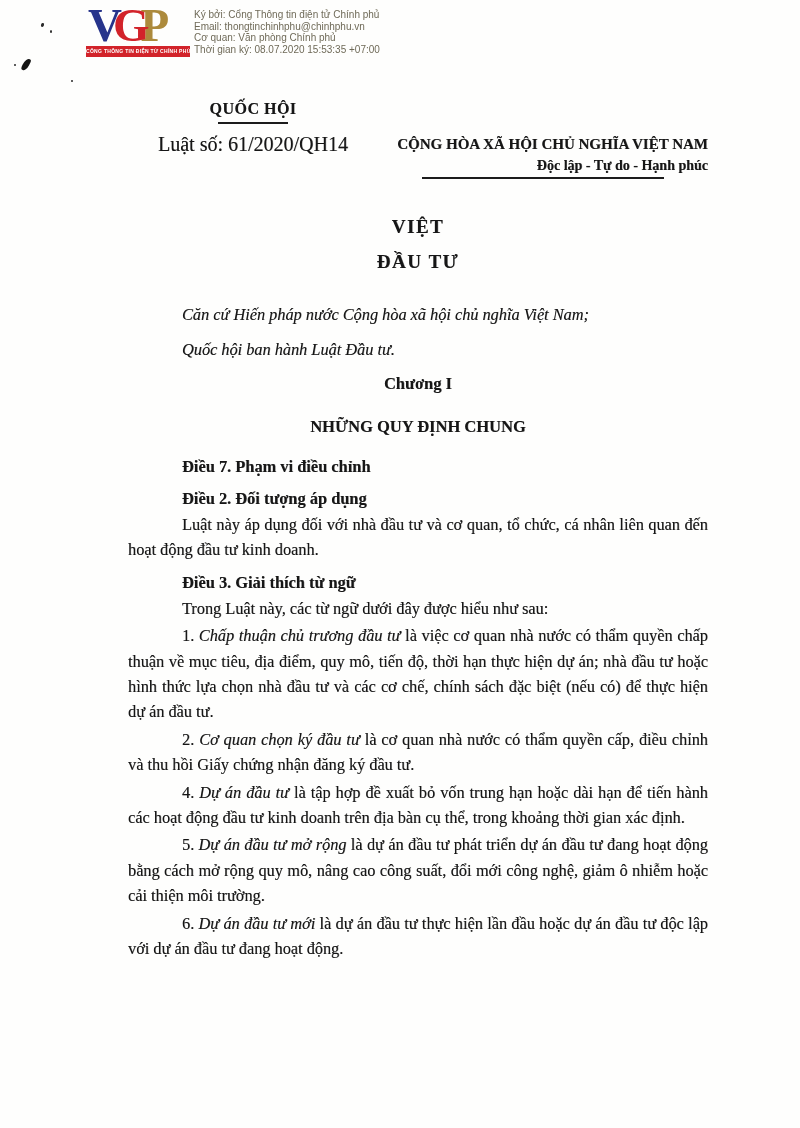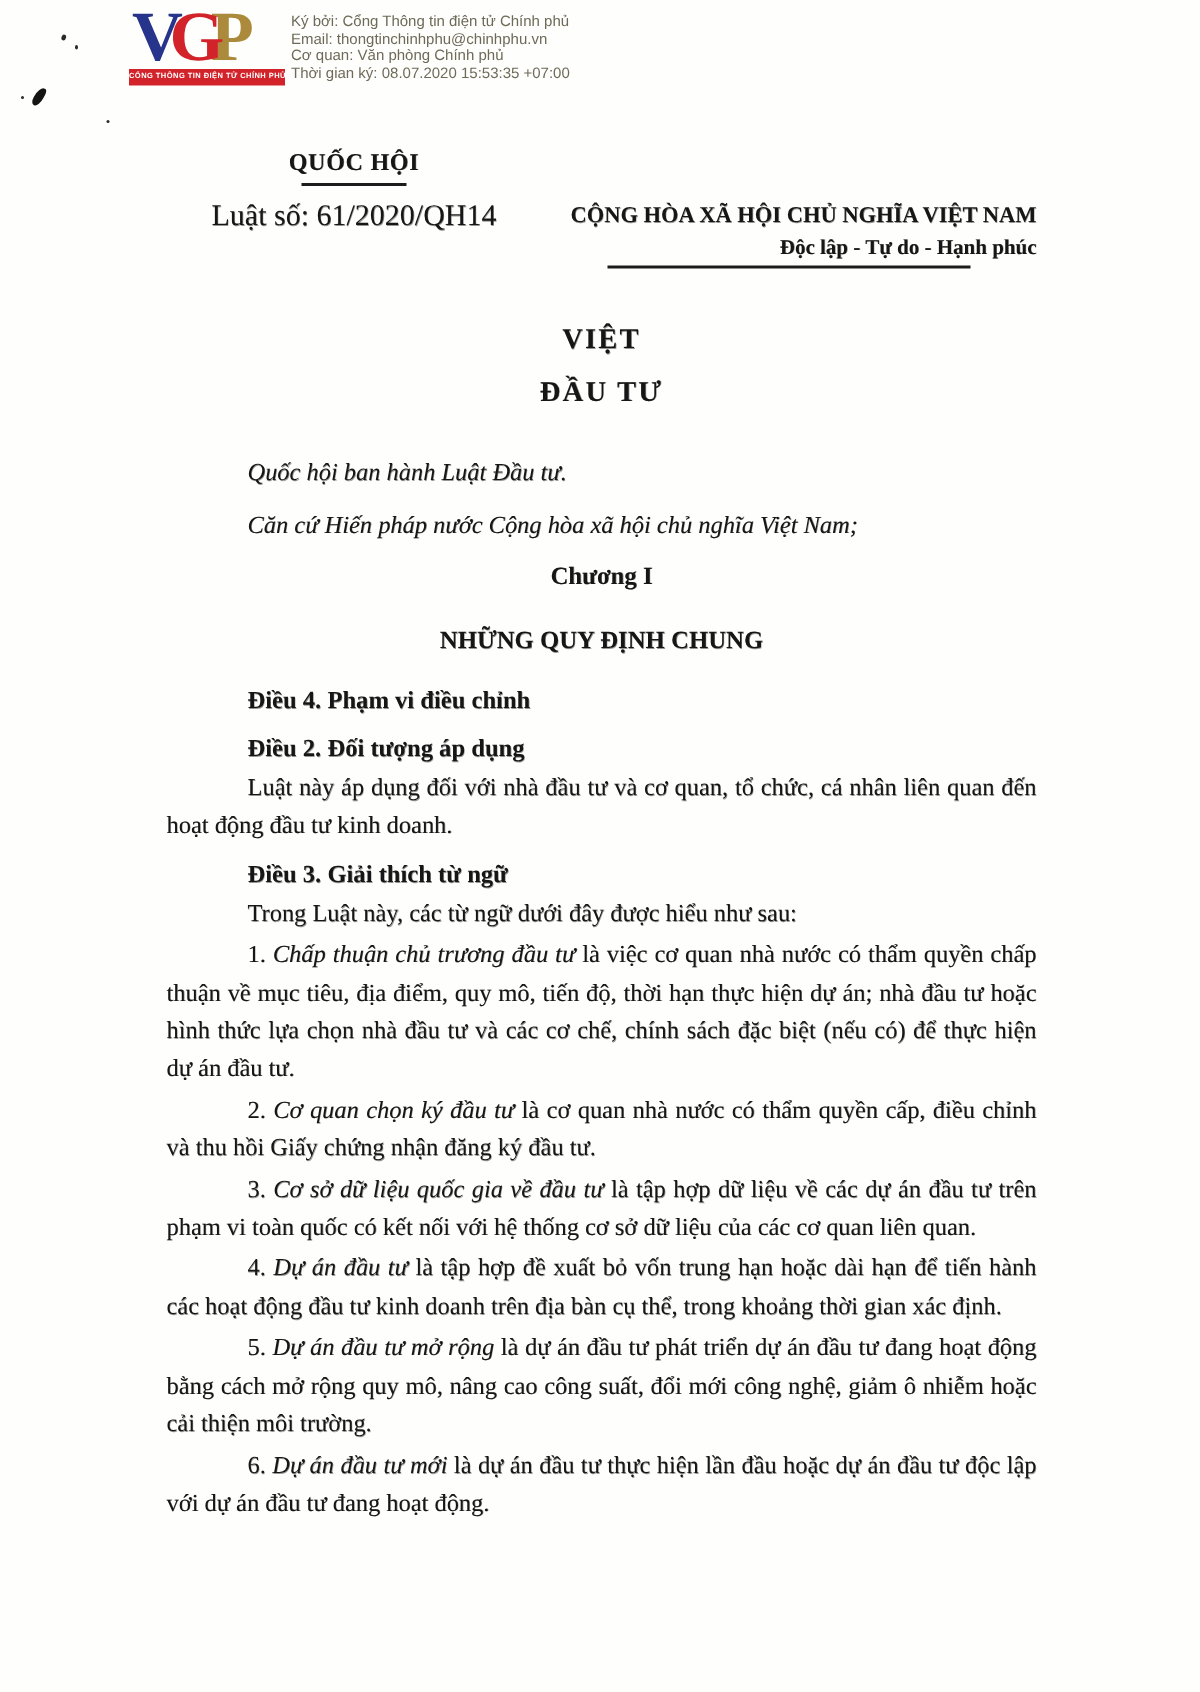--- a/index.html
+++ b/index.html
@@ -39,21 +39,21 @@
   .mark{position:absolute;background:#2a2a2a;border-radius:50%;}
   .m1{left:41px;top:23px;width:3px;height:4px;transform:rotate(20deg);}
   .m2{left:50px;top:30px;width:2px;height:3px;}
   .m3{left:23px;top:58px;width:6px;height:13px;background:#141414;
       border-radius:70% 30% 60% 40%;transform:rotate(28deg);}
   .m4{left:71px;top:80px;width:2px;height:2px;}
   .m5{left:14px;top:64px;width:2px;height:2px;}
 
   
   .doc{
-    position:absolute;left:111px;top:100px;width:580px;
+    position:absolute;left:128px;top:100px;width:580px;
     text-shadow:0.4px 0.4px 0 rgba(25,25,25,0.45);
   }
   .head-row{display:flex;justify-content:space-between;align-items:flex-start;}
   .head-left{width:250px;text-align:center;}
   .issuer{font-weight:bold;font-size:16px;letter-spacing:0.5px;}
   .rule-issuer{width:70px;height:2px;background:#1c1c1c;margin:4px auto 0 auto;}
   .law-number{font-size:20px;margin-top:9px;}
   .head-right{width:330px;text-align:right;margin-top:36px;}
   .republic{font-weight:bold;font-size:15px;white-space:nowrap;}
   .motto{font-weight:bold;font-size:14px;margin-top:5px;}
@@ -127,53 +127,50 @@
         <div class="rule-motto"></div>
       </div>
     </div>
 
     <div class="doc-title">
       <div class="t1">VIỆT</div>
       <div class="t2">ĐẦU TƯ</div>
     </div>
 
     <div class="preamble">
+      <p>Căn cứ Hiến pháp nước Cộng hòa xã hội chủ nghĩa Việt Nam;</p>
       <p>Quốc hội ban hành Luật Đầu tư.</p>
-      <p>Căn cứ Hiến pháp nước Cộng hòa xã hội chủ nghĩa Việt Nam;</p>
     </div>
 
     <div class="chapter">
       <div class="chapter-label">Chương I</div>
       <div class="chapter-title">NHỮNG QUY ĐỊNH CHUNG</div>
     </div>
 
     <div class="article art-1">
-      <div class="article-heading">Điều 4. Phạm vi điều chỉnh</div>
+      <div class="article-heading">Điều 7. Phạm vi điều chỉnh</div>
     </div>
 
     <div class="article">
       <div class="article-heading">Điều 2. Đối tượng áp dụng</div>
       <p class="body-p">Luật này áp dụng đối với nhà đầu tư và cơ quan, tổ chức, cá nhân liên quan đến hoạt động đầu tư kinh doanh.</p>
     </div>
 
     <div class="article">
       <div class="article-heading">Điều 3. Giải thích từ ngữ</div>
       <p class="body-p">Trong Luật này, các từ ngữ dưới đây được hiểu như sau:</p>
 
       <p class="body-p def"><span class="def-num">1.</span>
         <span class="def-term">Chấp thuận chủ trương đầu tư</span>
         <span class="def-rest">là việc cơ quan nhà nước có thẩm quyền chấp thuận về mục tiêu, địa điểm, quy mô, tiến độ, thời hạn thực hiện dự án; nhà đầu tư hoặc hình thức lựa chọn nhà đầu tư và các cơ chế, chính sách đặc biệt (nếu có) để thực hiện dự án đầu tư.</span></p>
 
       <p class="body-p def"><span class="def-num">2.</span>
         <span class="def-term">Cơ quan chọn ký đầu tư</span>
         <span class="def-rest">là cơ quan nhà nước có thẩm quyền cấp, điều chỉnh và thu hồi Giấy chứng nhận đăng ký đầu tư.</span></p>
 
-      <p class="body-p def"><span class="def-num">3.</span>
-        <span class="def-term">Cơ sở dữ liệu quốc gia về đầu tư</span>
-        <span class="def-rest">là tập hợp dữ liệu về các dự án đầu tư trên phạm vi toàn quốc có kết nối với hệ thống cơ sở dữ liệu của các cơ quan liên quan.</span></p>
 
       <p class="body-p def"><span class="def-num">4.</span>
         <span class="def-term">Dự án đầu tư</span>
         <span class="def-rest">là tập hợp đề xuất bỏ vốn trung hạn hoặc dài hạn để tiến hành các hoạt động đầu tư kinh doanh trên địa bàn cụ thể, trong khoảng thời gian xác định.</span></p>
 
       <p class="body-p def"><span class="def-num">5.</span>
         <span class="def-term">Dự án đầu tư mở rộng</span>
         <span class="def-rest">là dự án đầu tư phát triển dự án đầu tư đang hoạt động bằng cách mở rộng quy mô, nâng cao công suất, đổi mới công nghệ, giảm ô nhiễm hoặc cải thiện môi trường.</span></p>
 
       <p class="body-p def"><span class="def-num">6.</span>

